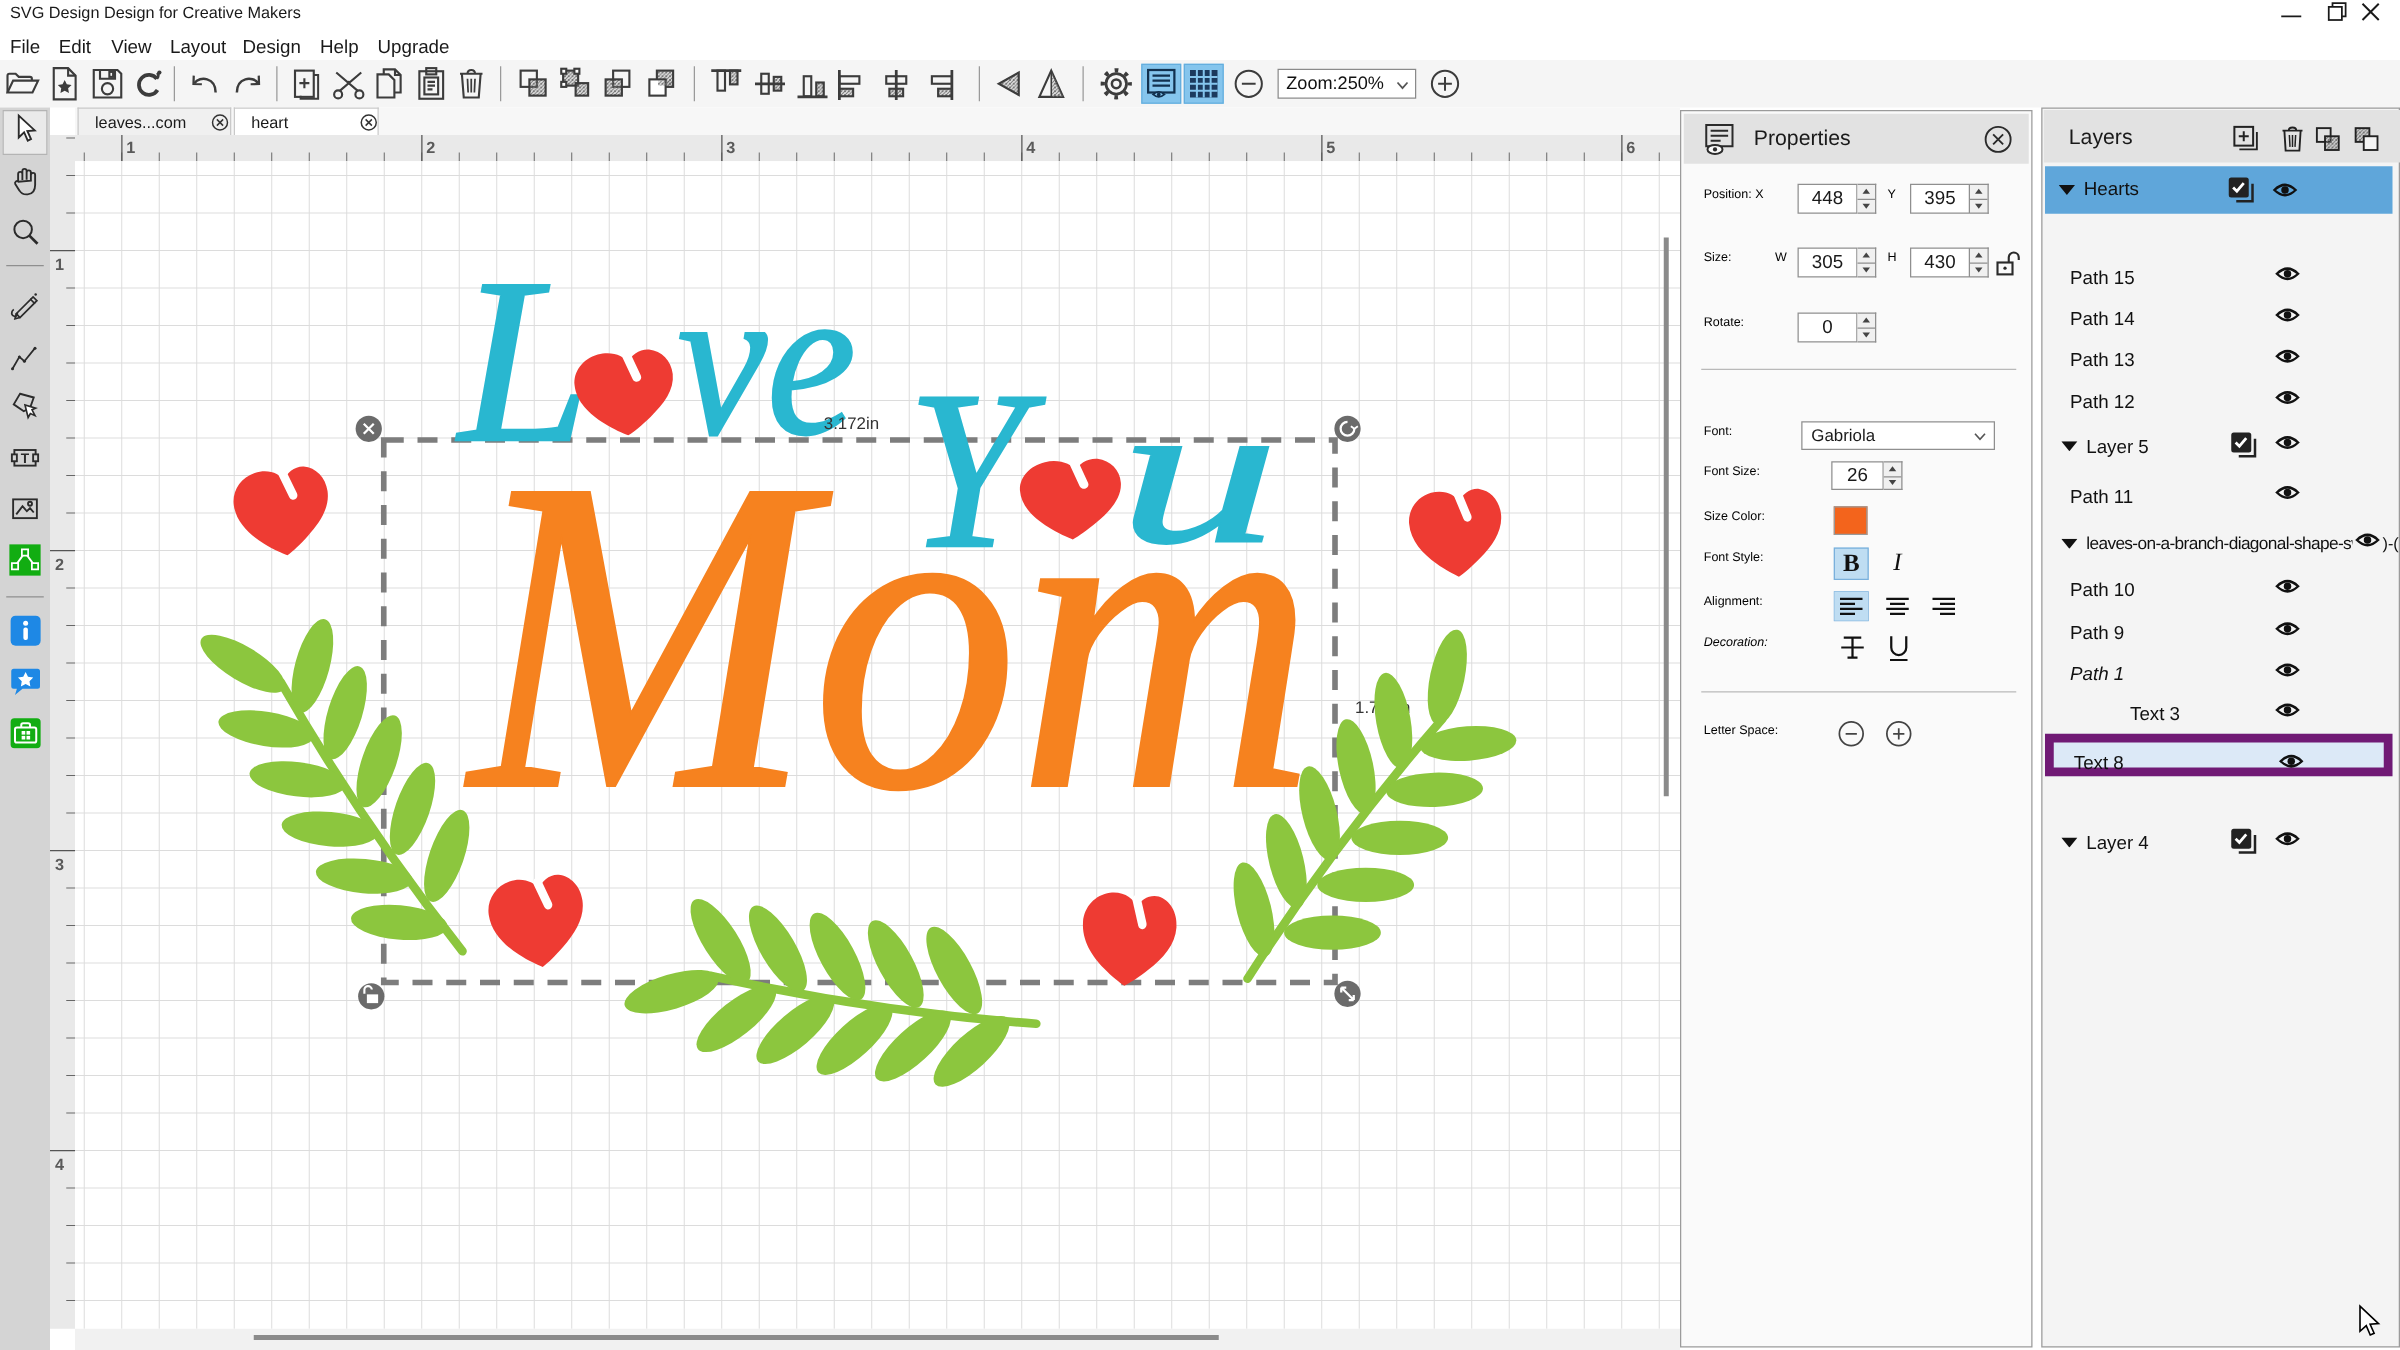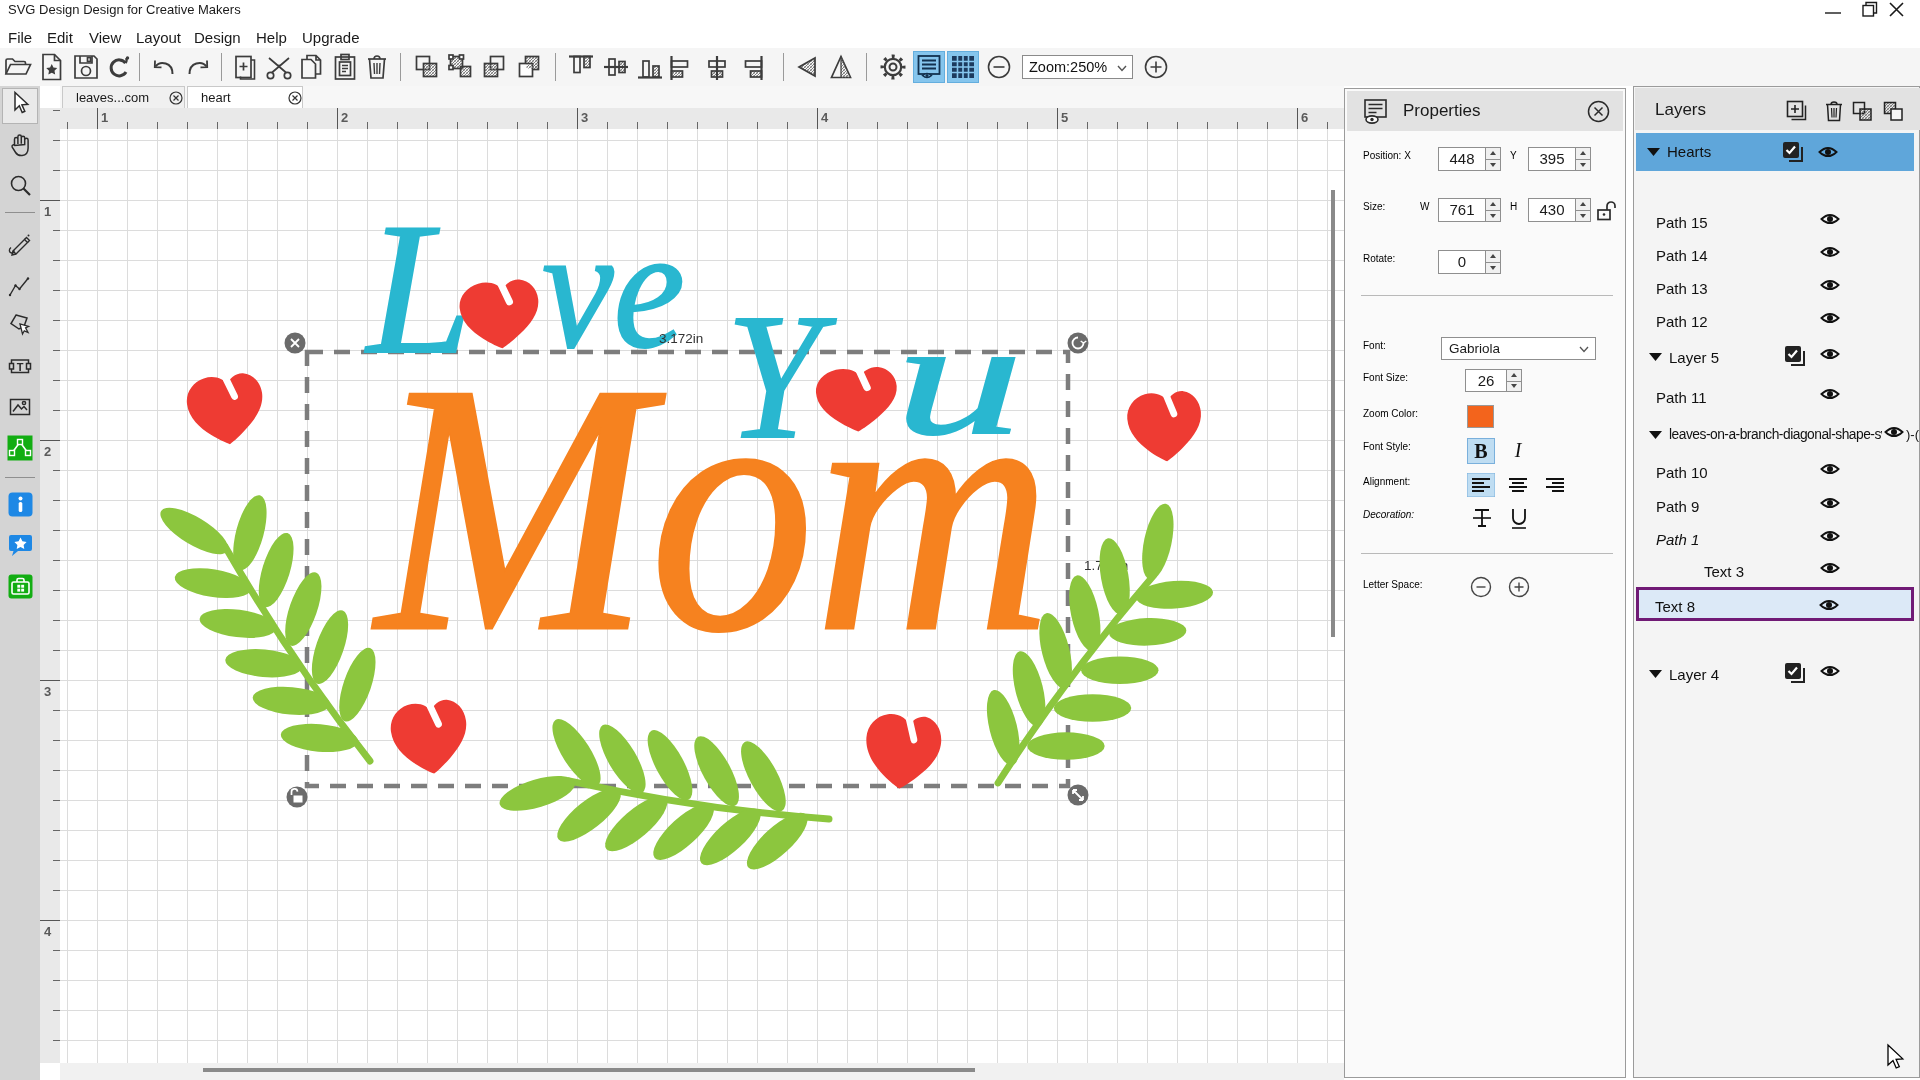--- a/index.html
+++ b/index.html
@@ -450,21 +450,21 @@
       </svg>
     </div>
     <div class="lbl" style="left:18px;top:61px;">Position: X</div>
     <div class="field" style="left:93px;top:58px;width:48px;height:24px;line-height:22px;">448</div>
     <div class="spin" style="left:141px;top:58px;"></div>
     <div class="lbl" style="left:165px;top:61px;">Y</div>
     <div class="field" style="left:183px;top:58px;width:48px;height:24px;line-height:22px;">395</div>
     <div class="spin" style="left:231px;top:58px;"></div>
     <div class="lbl" style="left:18px;top:112px;">Size:</div>
     <div class="lbl" style="left:75px;top:112px;">W</div>
-    <div class="field" style="left:93px;top:109px;width:48px;height:24px;line-height:22px;">761</div>
+    <div class="field" style="left:93px;top:109px;width:48px;height:24px;line-height:22px;">305</div>
     <div class="spin" style="left:141px;top:109px;"></div>
     <div class="lbl" style="left:165px;top:112px;">H</div>
     <div class="field" style="left:183px;top:109px;width:48px;height:24px;line-height:22px;">430</div>
     <div class="spin" style="left:231px;top:109px;"></div>
     <svg style="position:absolute;left:250px;top:110px;" width="22" height="24" viewBox="0 0 22 24" fill="none" stroke="#2b2b2b" stroke-width="1.7">
       <rect x="3" y="11" width="12" height="9.5" fill="#fafafa"></rect>
       <path d="M12,11 V7 a4,4 0 0 1 8,0 V9"></path>
       <circle cx="9" cy="15.5" r="1.3" fill="#2b2b2b" stroke="none"></circle>
     </svg>
     <div class="lbl" style="left:18px;top:164px;">Rotate:</div>
@@ -473,21 +473,21 @@
     <div class="psep" style="top:206px;"></div>
     <div class="lbl" style="left:18px;top:251px;">Font:</div>
     <div class="field" style="left:96px;top:248px;width:155px;height:23px;text-align:left;font-size:13.5px;line-height:21px;padding-left:7px;">Gabriola
       <svg style="position:absolute;right:5px;top:7px;" width="12" height="9" viewBox="0 0 12 9">
           <path d="M2,2 L6,6.5 L10,2" fill="none" stroke="#555" stroke-width="1.3"></path>
         </svg>
     </div>
     <div class="lbl" style="left:18px;top:283px;">Font Size:</div>
     <div class="field" style="left:120px;top:280px;width:42px;height:23px;line-height:21px;">26</div>
     <div class="spin" style="left:162px;top:280px;height:23px;"></div>
-    <div class="lbl" style="left:18px;top:319px;">Zoom Color:</div>
+    <div class="lbl" style="left:18px;top:319px;">Size Color:</div>
     <div style="position:absolute;left:122px;top:316px;width:27px;height:23px;background:#f3641c;border:1px solid #999;"></div>
     <div class="lbl" style="left:18px;top:352px;">Font Style:</div>
     <div style="position:absolute;left:122px;top:349px;width:28px;height:26px;background:#bfddf2;border:1px solid #7ab0dc;font-family:'Liberation Serif',serif;font-weight:bold;font-size:20px;color:#111;text-align:center;line-height:25px;">B</div>
     <div style="position:absolute;left:160px;top:349px;width:26px;height:26px;font-family:'Liberation Serif',serif;font-style:italic;font-size:20px;color:#111;text-align:center;line-height:25px;">I</div>
     <div class="lbl" style="left:18px;top:387px;">Alignment:</div>
     <svg style="position:absolute;left:122px;top:384px;" width="28" height="24" viewBox="0 0 28 24">
         <rect x="0" y="0" width="28" height="24" fill="#bfddf2" stroke="#7ab0dc"></rect>
         <path d="M5,6 h18 M5,10 h12 M5,14 h18 M5,18 h12" stroke="#111" stroke-width="1.8"></path>
       </svg>
     <svg style="position:absolute;left:159px;top:384px;" width="28" height="24" viewBox="0 0 28 24">
@@ -636,21 +636,21 @@
         <svg style="position:absolute;left:182px;top:6px;" width="20" height="14" viewBox="0 0 20 14">
           <use href="#eye"></use>
         </svg>
       </div>
     <div class="lrow" style="top:468px;">
         <span class="nm" style="left:18px;margin-left:48px;">Text 3</span>
         <svg style="position:absolute;left:182px;top:6px;" width="20" height="14" viewBox="0 0 20 14">
           <use href="#eye"></use>
         </svg>
       </div>
-    <div class="lrow" style="top:500px;height:34px;background:#dce9f7;border:3px solid #701a75;width:278px;left:2px;">
+    <div class="lrow" style="top:500px;height:34px;background:#dce9f7;border:7px solid #701a75;width:278px;left:2px;">
         <span class="nm" style="left:16px;">Text 8</span>
         <svg style="position:absolute;left:180px;top:8px;" width="20" height="14" viewBox="0 0 20 14">
           <use href="#eye"></use>
         </svg>
       </div>
     <div class="lrow" style="top:571px;">
       <svg style="position:absolute;left:11px;top:12px;" width="13" height="8" viewBox="0 0 13 8">
           <use href="#tri"></use>
         </svg>
       <span class="nm" style="left:31px;">Layer 4</span>

